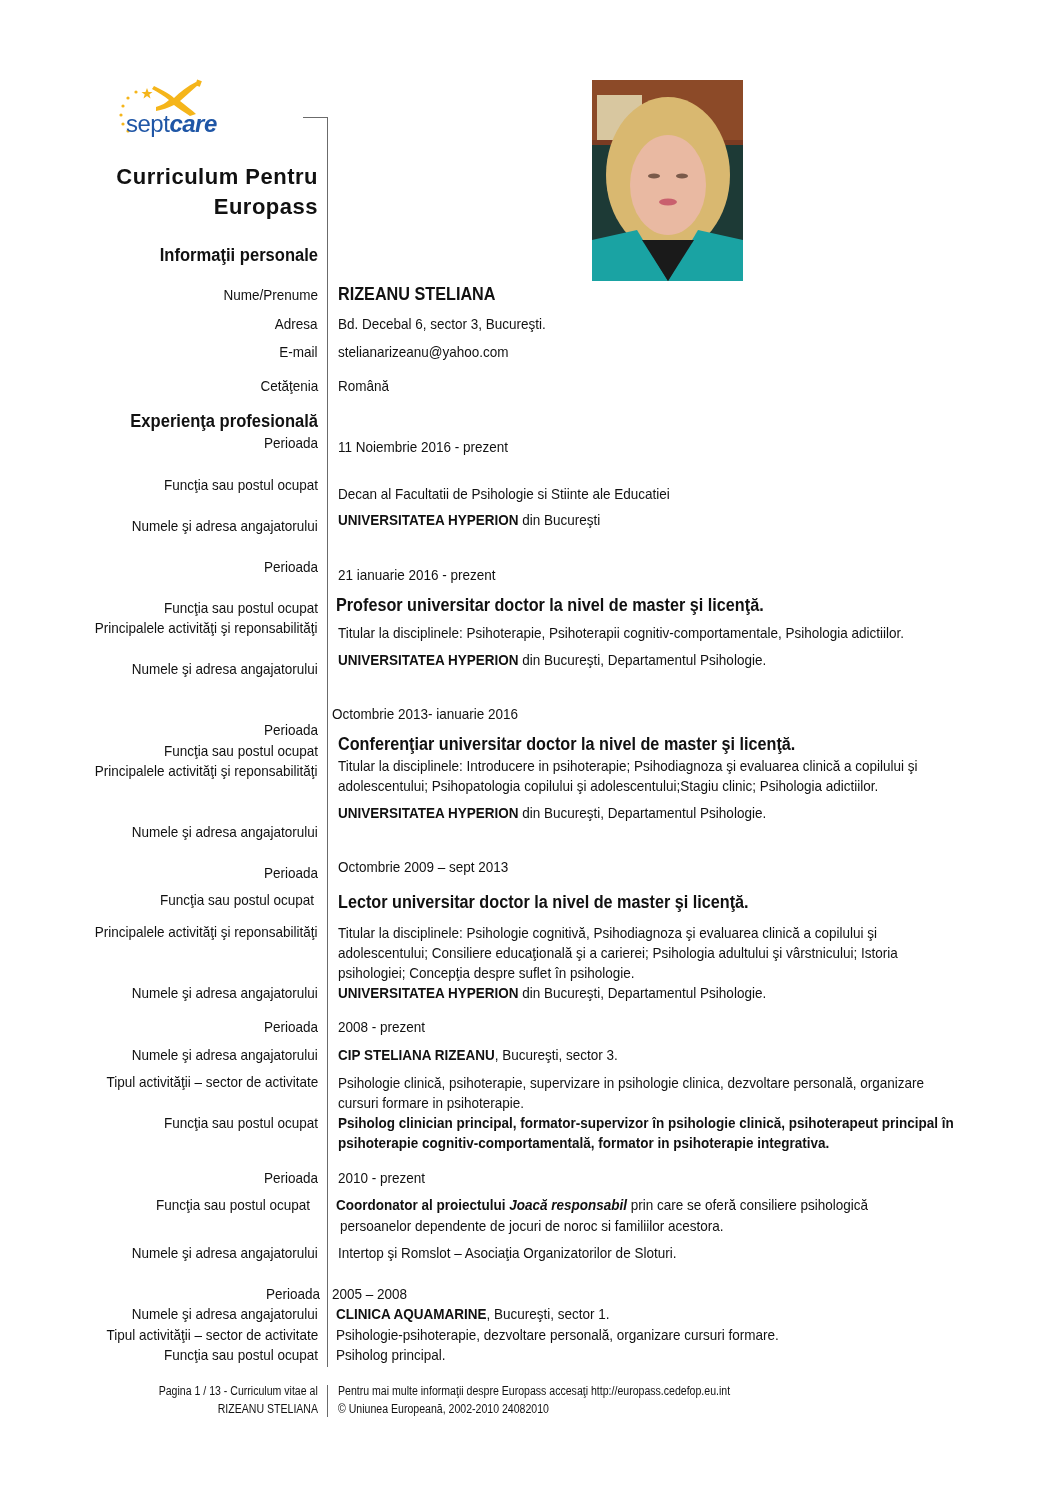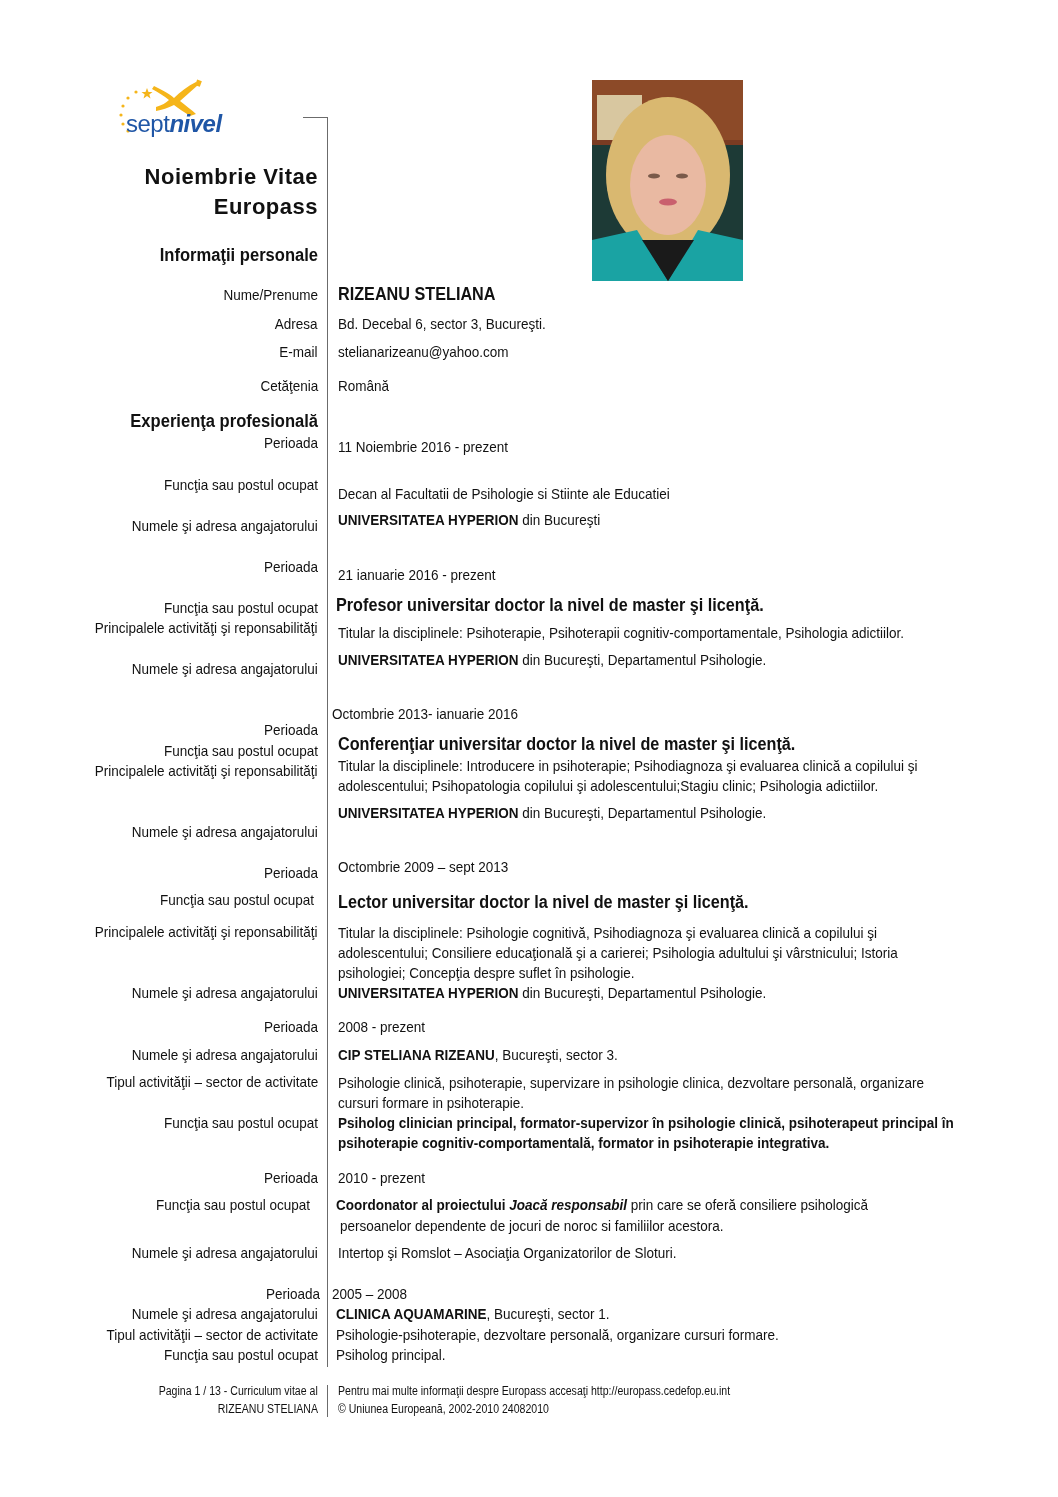--- a/index.html
+++ b/index.html
@@ -36,30 +36,30 @@
         <circle cx="9" cy="28" r="1.6"></circle>
       <circle cx="7" cy="37" r="1.6"></circle>
         <circle cx="9" cy="46" r="1.6"></circle>
         <circle cx="14" cy="53" r="1.6"></circle>
       <polygon points="33,10 34.5,14 38.5,14 35.3,16.5 36.5,20.5 33,18 29.5,20.5 30.7,16.5 27.5,14 31.5,14"></polygon>
       <path d="M40 8 C48 12 56 16 60 20 C66 14 74 8 82 4 L84 7 C78 12 72 18 66 23 C72 28 78 32 82 36 L76 38 C70 34 64 30 60 27 C54 30 48 32 42 33 L42 29 C48 27 52 25 55 22 C50 18 44 14 38 11 Z"></path>
       <rect x="82" y="2" width="5" height="6" transform="rotate(20 84 5)"></rect>
     </g>
   </svg>
   <div style="position:absolute; left:12px; top:32px; font-size:24px; color:#1f56a6; letter-spacing:-0.5px;">
-    <span>sept</span><span style="font-weight:bold; font-style:italic;">nivel</span>
+    <span>sept</span><span style="font-weight:bold; font-style:italic;">care</span>
   </div>
 </div>
 
 <div class="hline"></div>
 <div class="vline" style="top:117px; height:1250px;"></div>
 <div class="vline" style="top:1385px; height:32px;"></div>
 
 <div class="title" style="top:162px;">
-  <div>Noiembrie Vitae</div>
+  <div>Curriculum Pentru</div>
   <div>Europass</div>
 </div>
 
 <div class="photo">
   <svg width="151" height="201" viewBox="0 0 151 201">
     <rect x="0" y="0" width="151" height="201" fill="#7a3b22"></rect>
     <rect x="0" y="0" width="151" height="60" fill="#8c4a28"></rect>
     <rect x="5" y="15" width="45" height="45" fill="#d8c7a0"></rect>
     <rect x="0" y="65" width="151" height="136" fill="#1d3a36"></rect>
     <ellipse cx="76" cy="95" rx="62" ry="78" fill="#d9b870"></ellipse>

